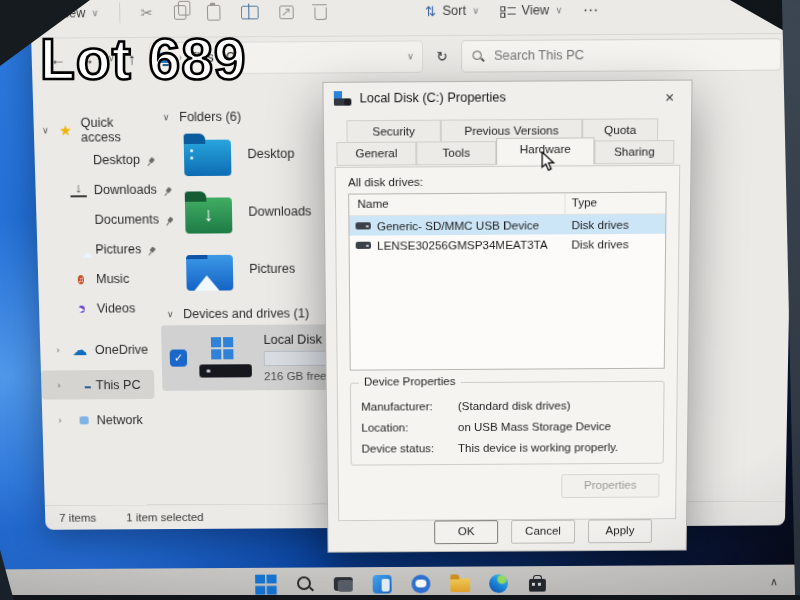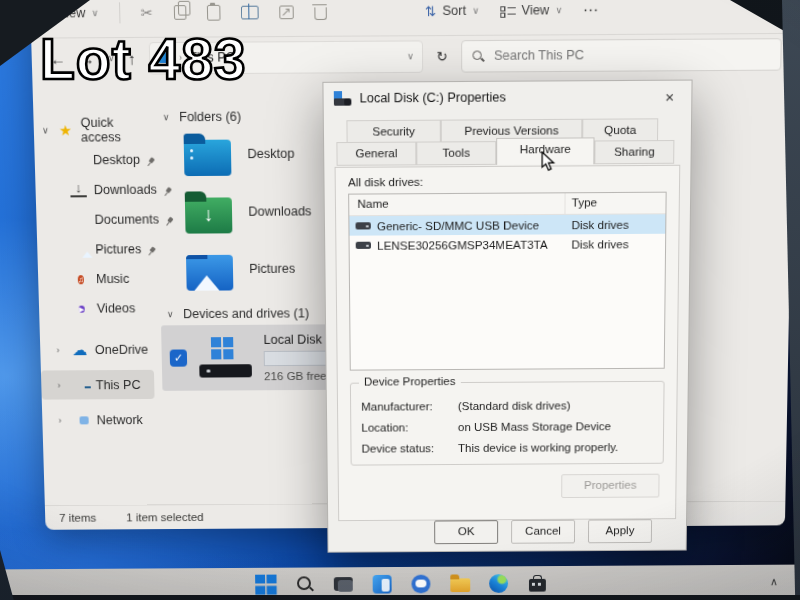--- a/index.html
+++ b/index.html
@@ -425,14 +425,14 @@
     </div>
   </div>
 
   <div class="bezel bz-tl"></div>
   <div class="bezel bz-tr"></div>
   <div class="bezel bz-r"></div>
   <div class="bezel bz-b"></div>
   <div class="bezel bz-bl"></div>
   <div class="vignette"></div>
 
-  <div class="lot">Lot 483</div>
+  <div class="lot">Lot 689</div>
 </div>
 
 </body></html>

